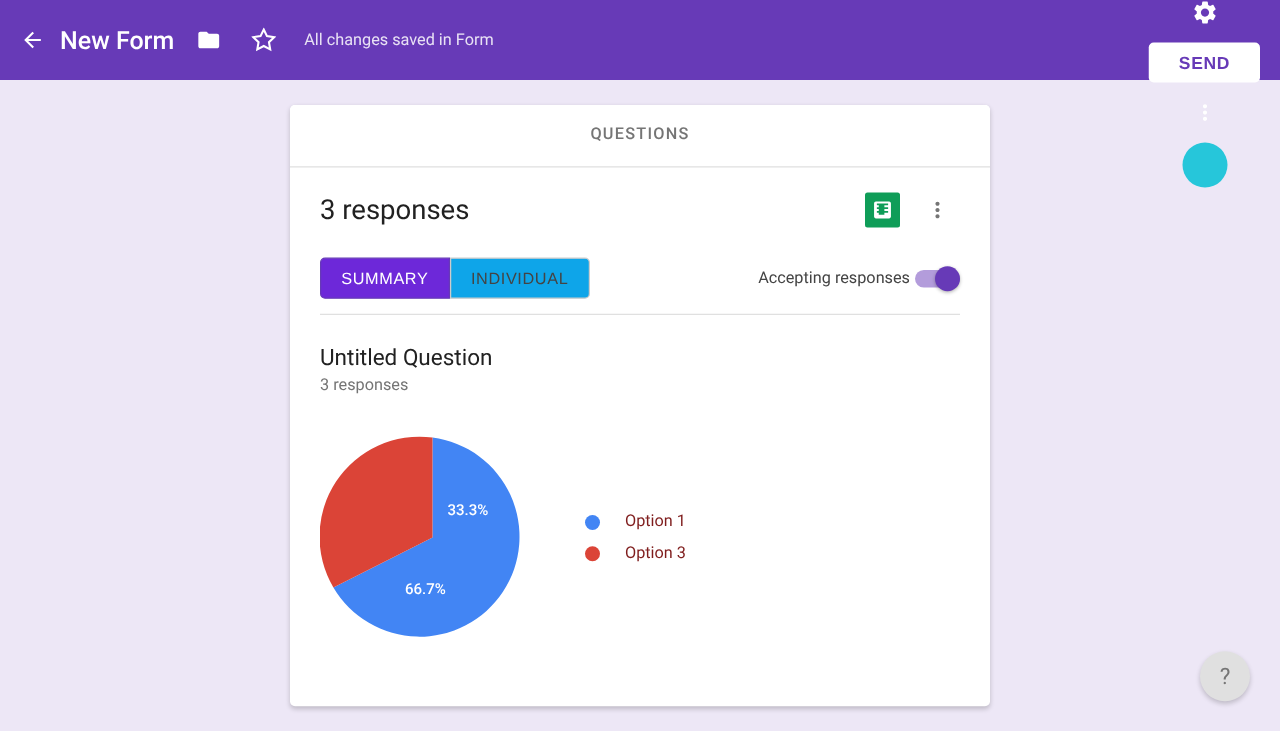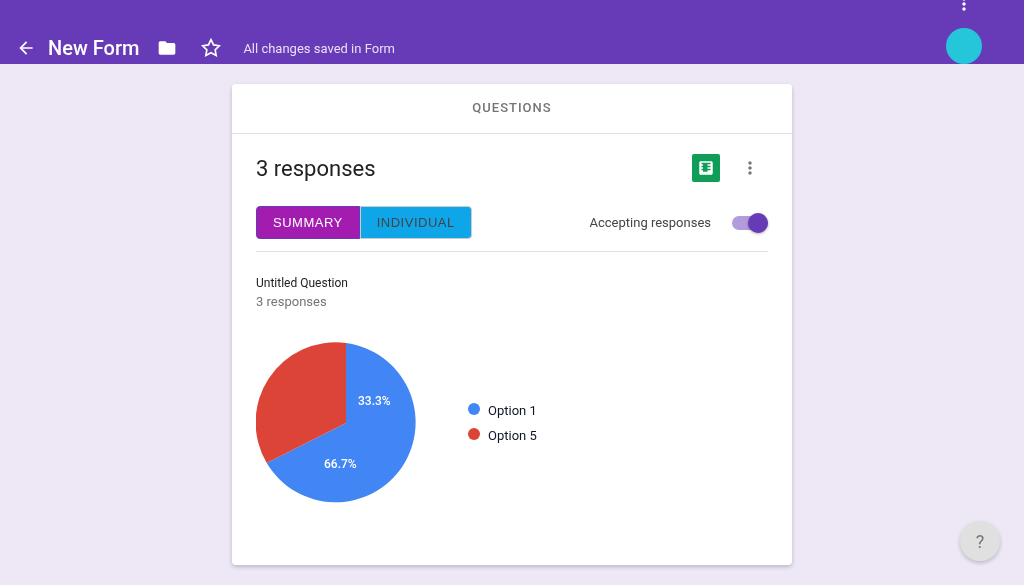--- a/index.html
+++ b/index.html
@@ -9,21 +9,21 @@
       width: 1024px;
       height: 585px;
       overflow: hidden;
     }
 
     
     .header {
       background-color: #673ab7;
       height: 64px;
       display: flex;
-      align-items: flex-end;
+      align-items: center;
       padding: 0 16px;
       position: relative;
     }
     .header-left {
       display: flex;
       align-items: center;
       gap: 12px;
       flex: 1;
     }
     .back-icon {
@@ -184,36 +184,36 @@
     .toggle-btn {
       padding: 8px 16px;
       font-size: 13px;
       font-weight: 500;
       letter-spacing: 0.5px;
       cursor: pointer;
       border: 1px solid #ccc;
     }
     .toggle-btn.left {
       border-radius: 4px 0 0 4px;
-      background: #a21caf;
+      background: #6d28d9;
       color: white;
       border-color: #673ab7;
     }
     .toggle-btn.right {
       border-radius: 0 4px 4px 0;
       background: #0ea5e9;
       color: #444;
     }
     .accepting-label {
       margin-left: auto;
       font-size: 13px;
       color: #444;
       display: flex;
       align-items: center;
-      gap: 21px;
+      gap: 4px;
     }
     
     .switch {
       position: relative;
       width: 36px;
       height: 20px;
     }
     .switch-track {
       width: 36px;
       height: 14px;
@@ -239,21 +239,21 @@
       height: 1px;
       background: #e0e0e0;
       margin: 0 24px;
     }
 
     
     .question-section {
       padding: 24px 24px;
     }
     .question-title {
-      font-size: 12px;
+      font-size: 18px;
       font-weight: 400;
       color: #212121;
       margin-bottom: 4px;
     }
     .question-responses {
       font-size: 13px;
       color: #757575;
       margin-bottom: 16px;
     }
 
@@ -269,23 +269,24 @@
       width: 180px;
       height: 180px;
     }
     .legend {
       display: flex;
       flex-direction: column;
       gap: 10px;
     }
     .legend-item {
       display: flex;
-      gap: 8px;
-      font-size: 13px;
-      color: #0f172a;
+      align-items: center;
+      gap: 20px;
+      font-size: 13px;
+      color: #7f1d1d;
     }
     .legend-dot {
       width: 12px;
       height: 12px;
       border-radius: 50%;
       flex-shrink: 0;
     }
 
     
     .help-btn {
@@ -413,21 +414,21 @@
           </svg>
         </div>
 
         <div class="legend">
           <div class="legend-item">
             <div class="legend-dot" style="background:#4285f4;"></div>
             <span>Option 1</span>
           </div>
           <div class="legend-item">
             <div class="legend-dot" style="background:#db4437;"></div>
-            <span>Option 5</span>
+            <span>Option 3</span>
           </div>
         </div>
       </div>
     </div>
 
   </div>
 </div>
 
 <div class="help-btn">
   <span>?</span>

